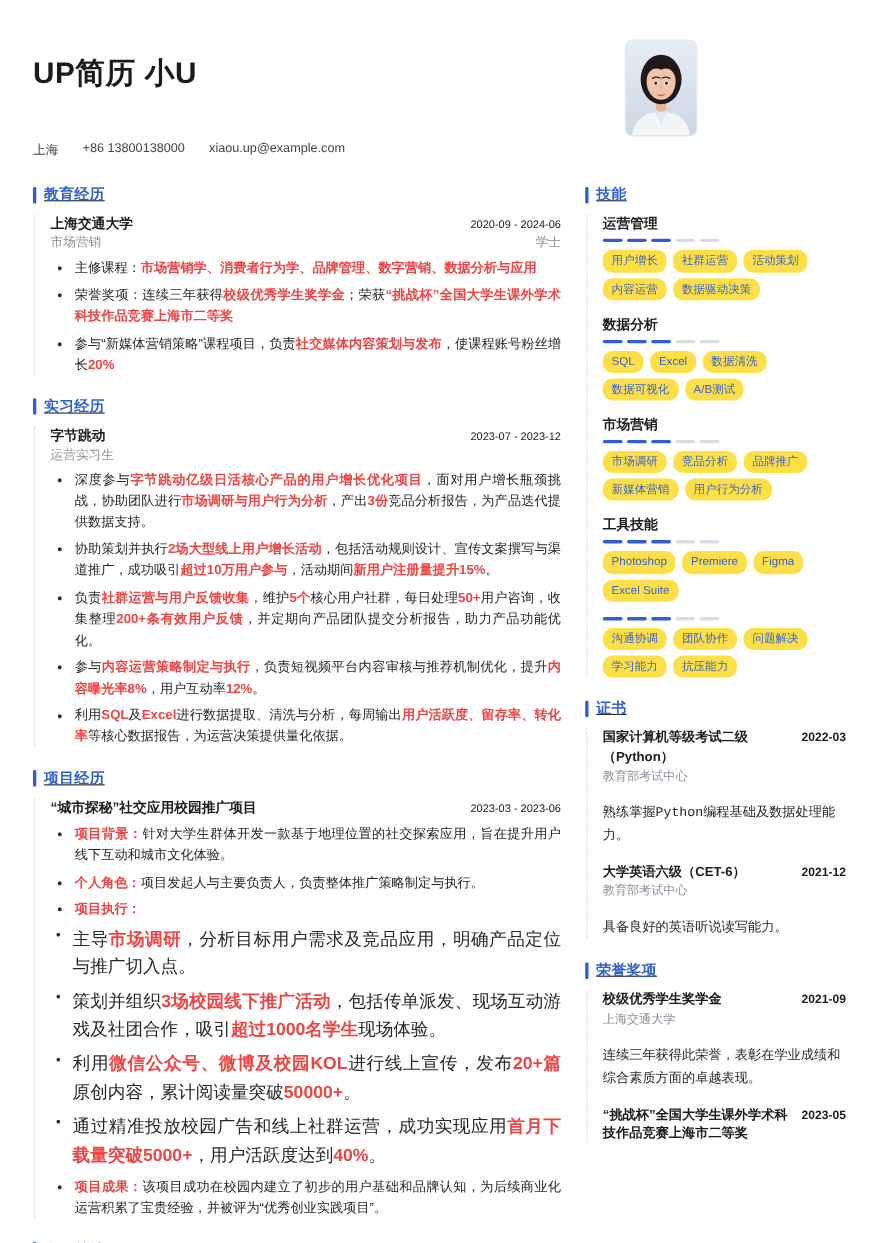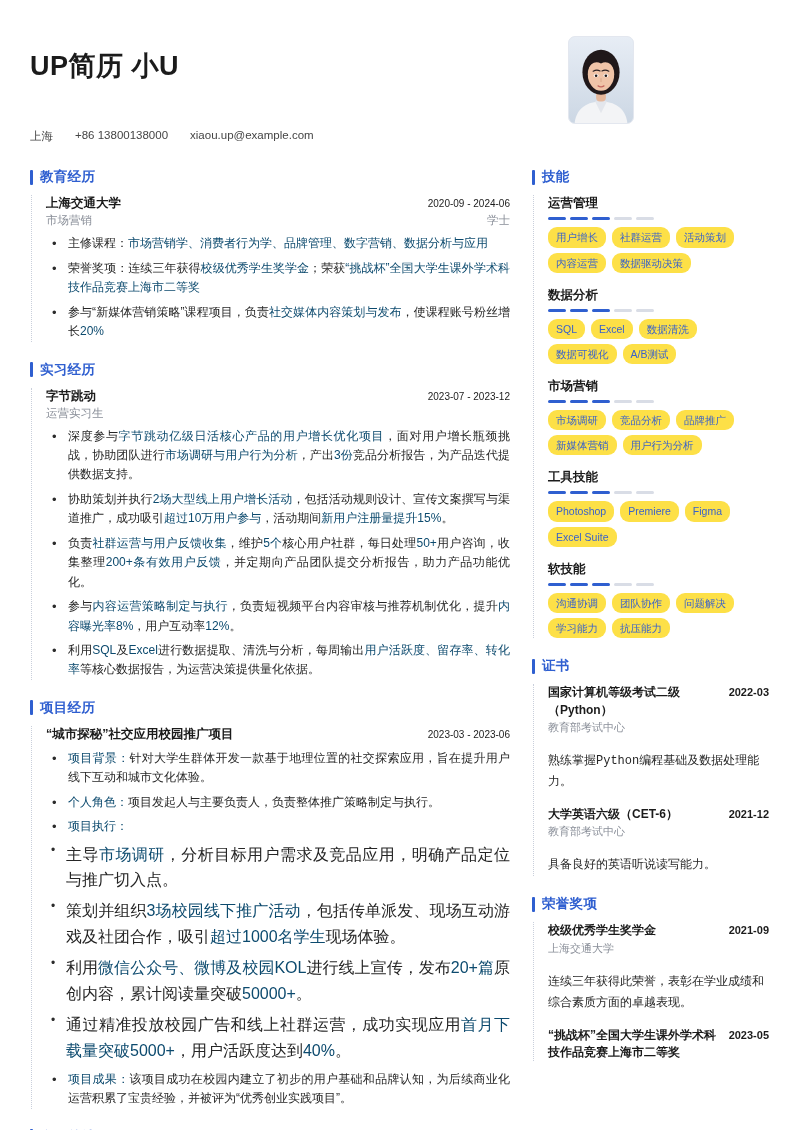--- a/index.html
+++ b/index.html
@@ -28,21 +28,21 @@
                  background: #dfe6f0; position: relative; flex: 0 0 auto; }
   .avatar-wrap svg { display: block; width: 100%; height: 100%; }
 
   
   .columns { display: flex; gap: 22px; margin-top: 24px; align-items: flex-start; }
   .col-left { width: 480px; flex: 0 0 480px; }
   .col-right { width: 237px; flex: 0 0 237px; }
 
   
   .section { margin-bottom: 19px; }
-  .sec-head { display: flex; align-items: center; gap: 7px; margin-bottom: 9px; }
+  .sec-head { display: flex; align-items: center; gap: 7px; margin-bottom: 9px; text-decoration: underline; }
   .sec-bar { width: 3px; height: 15px; background: #2f5fd0; border-radius: 1px;
              flex: 0 0 auto; }
   .sec-title { font-size: 13.5px; font-weight: 700; color: #2f5fd0; letter-spacing: .3px; }
 
   
   .entries { border-left: 1px dotted #c9cfdb; padding-left: 14px; margin-left: 1px; }
   .entry { margin-bottom: 13px; }
   .entry:last-child { margin-bottom: 0; }
 
   .entry-row { display: flex; justify-content: space-between; align-items: baseline; gap: 10px; }
@@ -60,21 +60,21 @@
                     text-align: justify; }
   ul.bullets > li:last-child { margin-bottom: 0; }
   ul.bullets > li::before { content: "•"; position: absolute; left: 6px; top: -1px;
                             font-size: 13px; color: #2b2b2b; }
   ul.sub-bullets { list-style: none; margin-top: 5px; }
   ul.sub-bullets > li { position: relative; padding-left: 20px; margin-bottom: 5px;
                         font-size: 16px; line-height: 1.62; color: #262626;
                         text-align: justify; }
   ul.sub-bullets > li::before { content: "•"; position: absolute; left: 5px; top: -1px;
                                 font-size: 12px; color: #2b2b2b; }
-  b, strong { font-weight: 400; color: #0c4a6e; }
+  b, strong { font-weight: 700; color: #ef4444; }
 
   
   .skill-group { margin-bottom: 14px; }
   .skill-group:last-child { margin-bottom: 0; }
   .skill-name { font-size: 12.5px; font-weight: 700; color: #1b1b1b; margin-bottom: 5px; }
   .level { display: flex; gap: 4px; margin-bottom: 7px; }
   .level i { display: block; width: 18px; height: 3px; border-radius: 2px;
              background: #d9dde6; }
   .level i.on { background: #2f5fd0; }
   .tags { display: flex; flex-wrap: wrap; gap: 5px 6px; }
@@ -302,21 +302,20 @@
                 <i></i>
               </div>
               <div class="tags">
                 <span class="tag">Photoshop</span>
                 <span class="tag">Premiere</span>
                 <span class="tag">Figma</span>
                 <span class="tag">Excel Suite</span>
               </div>
             </div>
             <div class="skill-group">
-              <div class="skill-name">软技能</div>
               <div class="level">
                 <i class="on"></i>
                 <i class="on"></i>
                 <i class="on"></i>
                 <i></i>
                 <i></i>
               </div>
               <div class="tags">
                 <span class="tag">沟通协调</span>
                 <span class="tag">团队协作</span>

